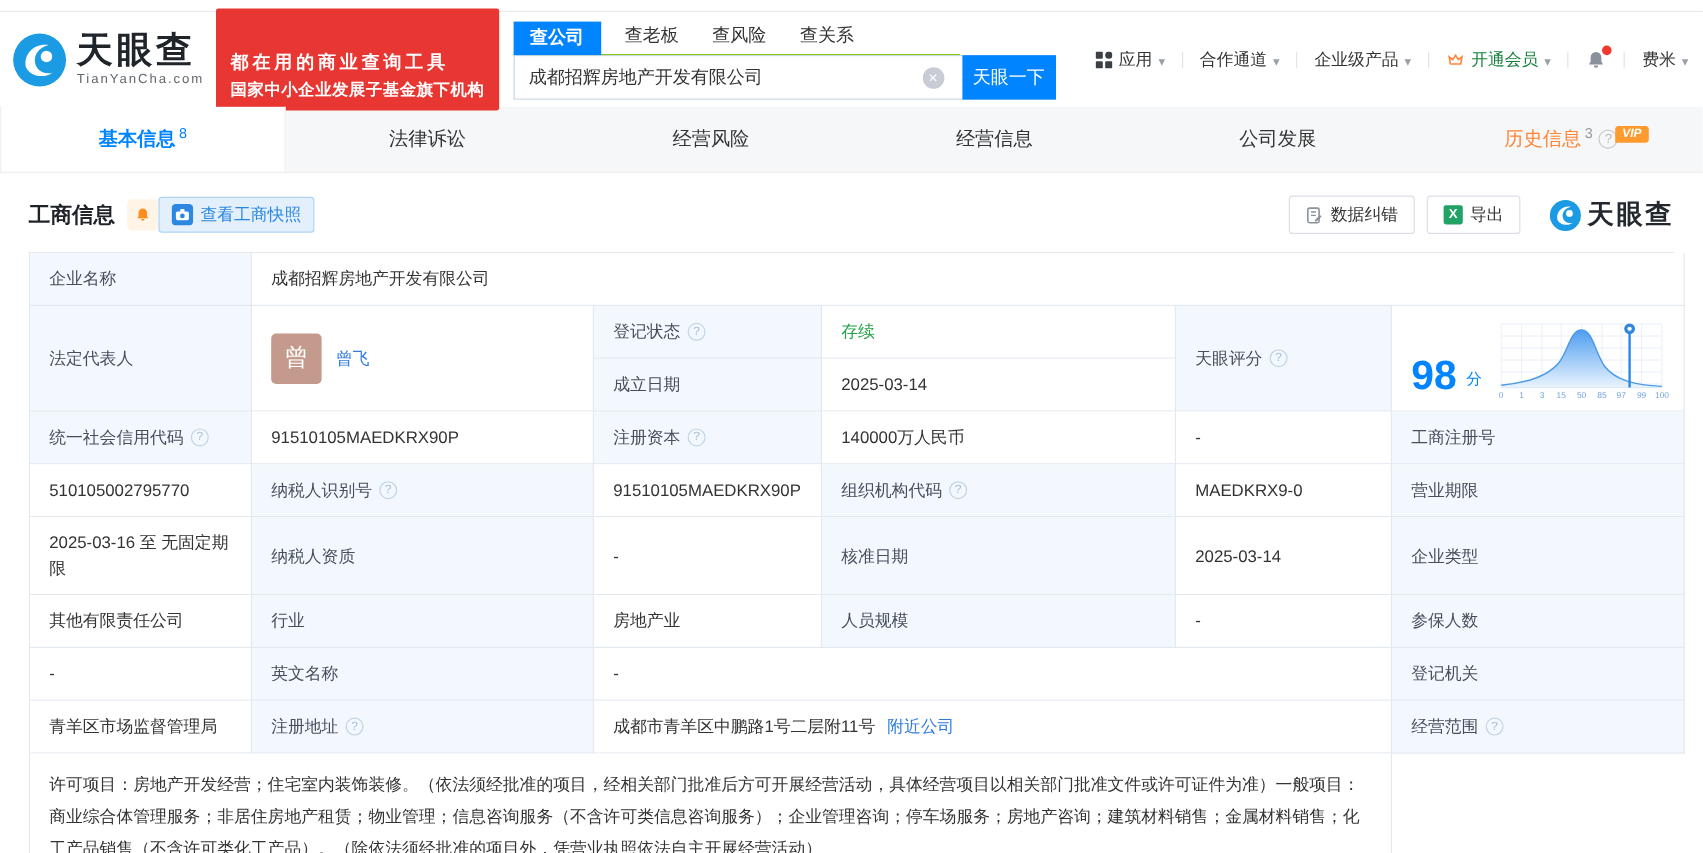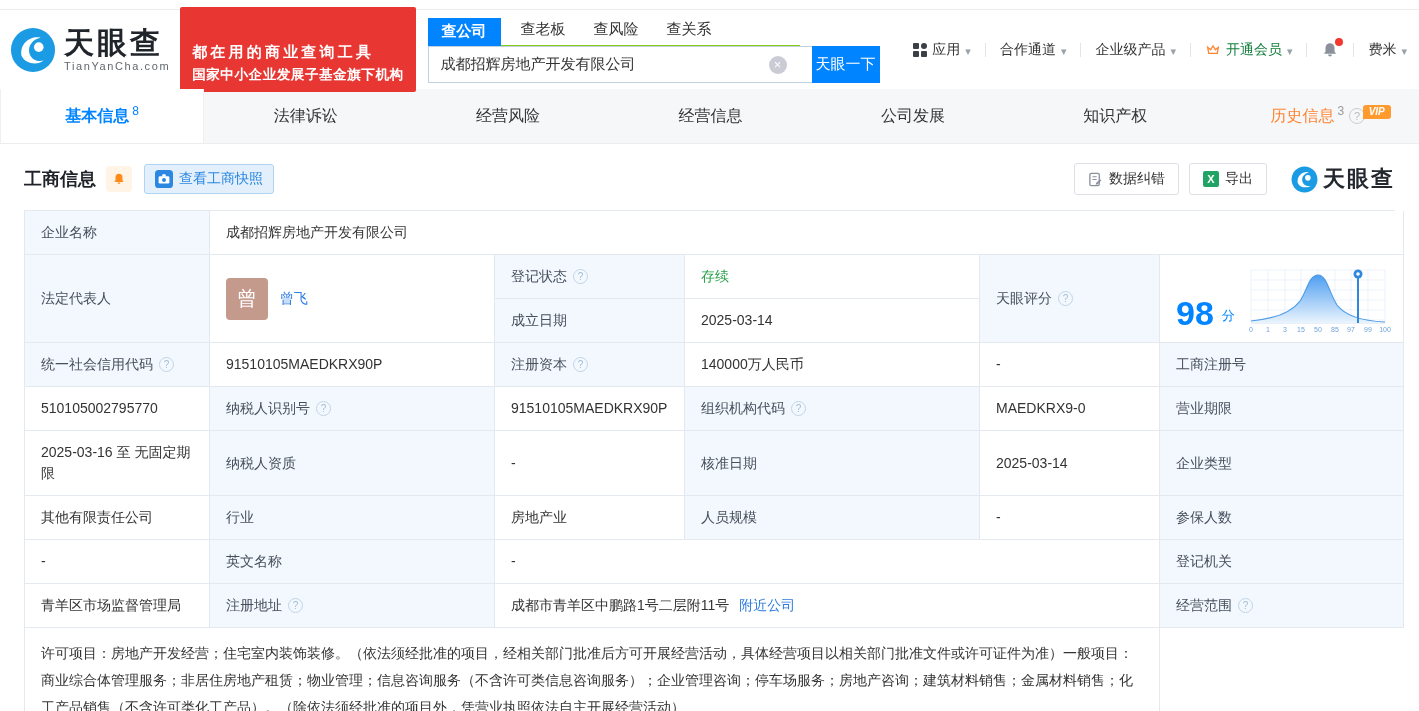--- a/index.html
+++ b/index.html
@@ -20,21 +20,21 @@
 
   .search-area { margin-left:12px; }
   .search-tabs { display:flex; align-items:flex-end; width:fit-content; border-bottom:1px solid #84cc16; padding-right:60px; }
   .stab { font-size:15px; color:#333; padding:4px 0 6px; margin-right:28px; cursor:pointer; }
   .stab.active { background:#0084ff; color:#fff; font-weight:bold; padding:4px 14px 5px; margin-bottom:-1px; margin-right:20px; }
   .search-box { display:flex; position:relative; width:452px; height:37px; border:1px solid #c2cfdf; }
   .search-box input { flex:1; border:none; outline:none; font-size:15px; color:#333; padding:0 34px 0 12px; background:#fff; }
   .clear-ic { position:absolute; right:92px; top:50%; transform:translateY(-50%); width:18px; height:18px;
     background:#c9ccd4; border-radius:50%; color:#fff; font-size:13px; line-height:18px; text-align:center; cursor:pointer; }
   .clear-ic::before { content:"×"; }
-  .search-btn { width:68px; margin:-1px -1px -1px 0; background:#0084ff; color:#fff; border:none;
+  .search-btn { width:78px; margin:-1px -1px -1px 0; background:#0084ff; color:#fff; border:none;
     font-size:15px; cursor:pointer; }
 
   .hnav { margin-left:auto; display:flex; align-items:center; font-size:14px; color:#333; white-space:nowrap; }
   .nav-item { display:flex; align-items:center; gap:5px; cursor:pointer; }
   .caret::before { content:"▾"; color:#9aa0a8; font-size:11px; }
   .nav-div { width:1px; height:14px; background:#e2e4e8; margin:0 14px; }
   .vip-nav { color:#15803d; font-weight:normal;justify-content:flex-end; }
   .bell-wrap { position:relative; cursor:pointer; display:flex; }
   .red-dot { position:absolute; top:-3px; right:-4px; width:8px; height:8px; background:#f3392f; border-radius:50%; }
 
@@ -51,21 +51,21 @@
     font-size:10px; font-style:italic; font-weight:bold; padding:1px 6px 2px; border-radius:3px 3px 3px 0; }
   .help-circ { width:16px; height:16px; border:1px solid #ccc; border-radius:50%; color:#bbb; font-size:11px;
     display:inline-flex; align-items:center; justify-content:center; margin-left:5px; cursor:pointer; }
   .help-circ::before { content:"?"; }
 
   
   .sec-head { display:flex; align-items:center; padding:19px 24px 15px; }
   .sec-title { font-size:18px; font-weight:bold; color:#1f2329; }
   .bell-badge { width:26px; height:26px; background:#fff4e6; border-radius:4px; display:flex;
     align-items:center; justify-content:center; margin-left:10px; cursor:pointer; }
-  .snap-btn { margin-left:12px; height:30px; display:flex; align-items:center; gap:6px; padding:0 10px;
+  .snap-btn { margin-left:0; height:30px; display:flex; align-items:center; gap:6px; padding:0 10px;
     background:#e3f0fc; border:1px solid #aed4f5; border-radius:3px; color:#2b87e0; font-size:14px; cursor:pointer; }
   .sec-right { margin-left:auto; display:flex; align-items:center; gap:10px; }
   .ghost-btn { height:32px; display:flex; align-items:center; gap:6px; padding:0 13px; background:#fff;
     border:1px solid #dcdfe5; border-radius:3px; color:#333; font-size:14px; cursor:pointer; }
   .xls-ic { width:16px; height:16px; background:#21a366; border-radius:2px; color:#fff; font-size:11px;
     font-weight:bold; display:flex; align-items:center; justify-content:center; }
   .xls-ic::before { content:"X"; }
   .watermark { display:flex; align-items:center; gap:5px; margin-left:14px; }
   .watermark span { font-size:22px; font-weight:bold; color:#23272e; letter-spacing:2px; }
 
@@ -182,23 +182,20 @@
     <span>法律诉讼</span>
   </div>
   <div class="tab">
     <span>经营风险</span>
   </div>
   <div class="tab">
     <span>经营信息</span>
   </div>
   <div class="tab">
     <span>公司发展</span>
-  </div>
-  <div class="tab">
-    <span>知识产权</span>
   </div>
   <div class="tab history">
     <span class="vip-badge">VIP</span>
     <span>历史信息</span>
     <sup>3</sup>
     <span class="help-circ"></span>
   </div>
 </div>
 
 <div class="sec-head">

